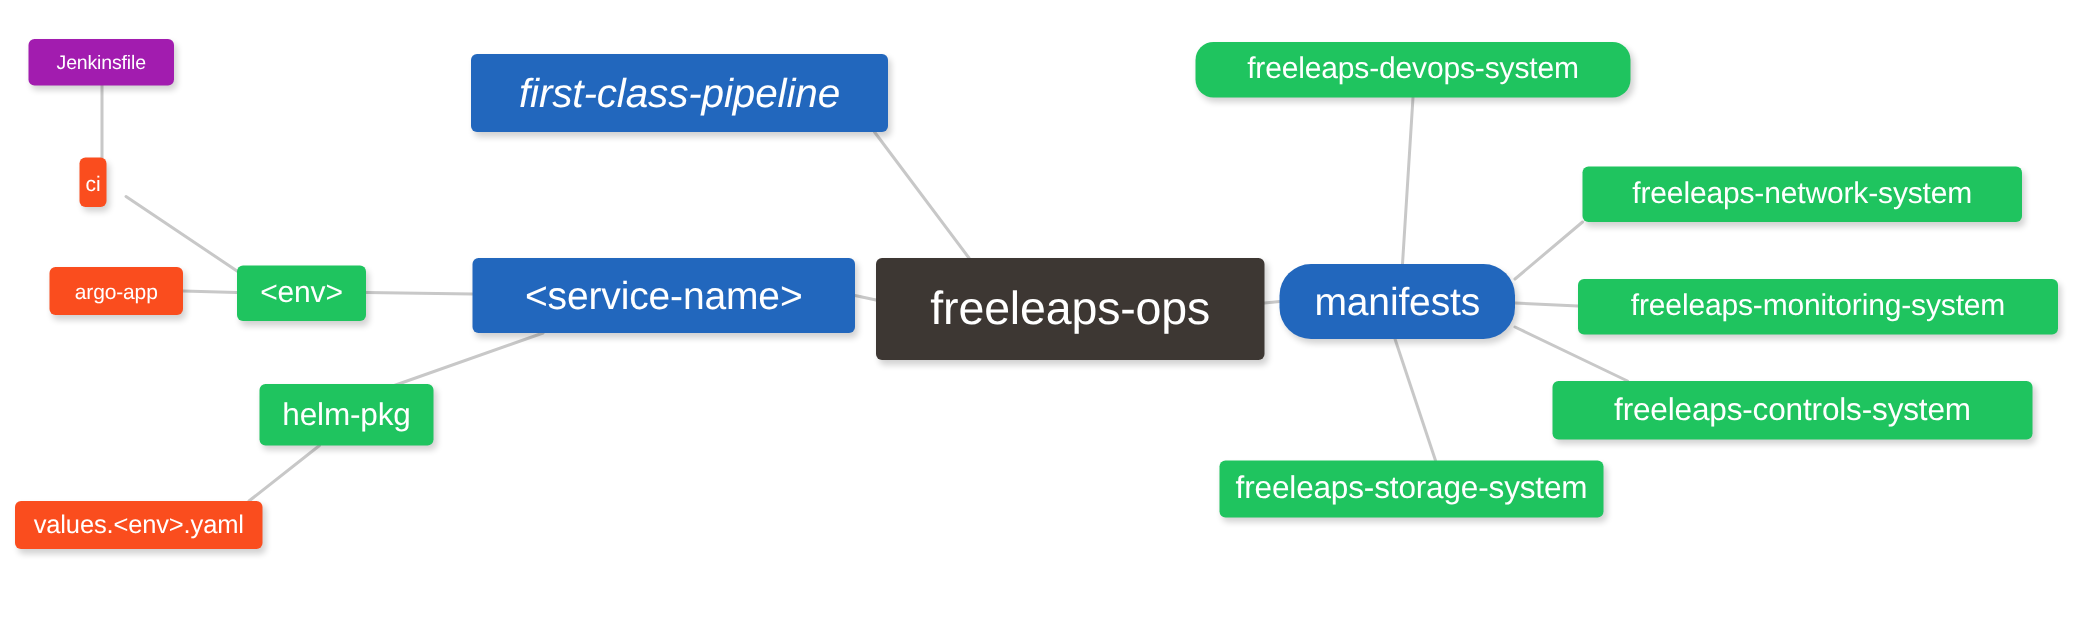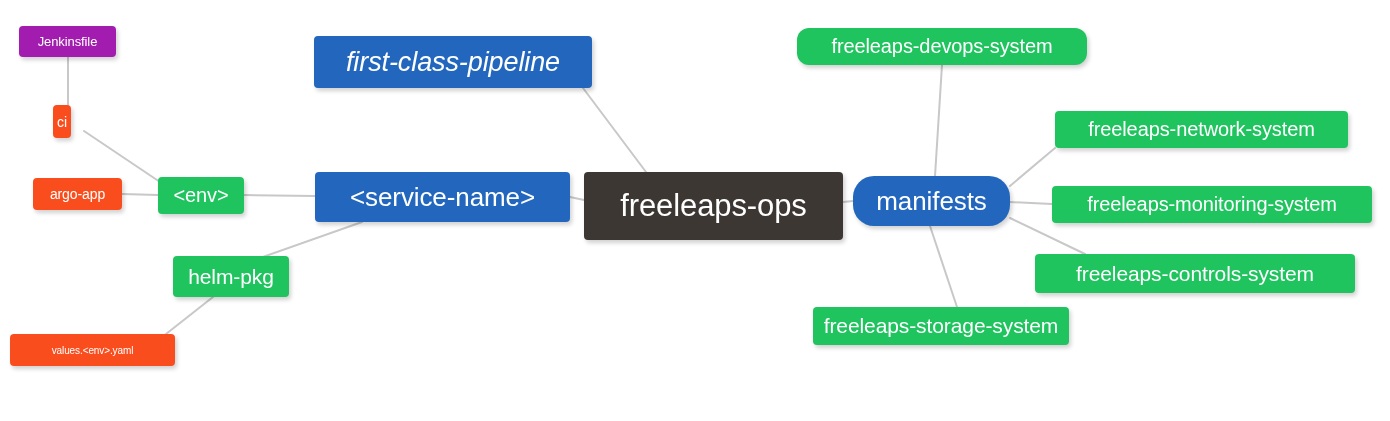--- a/index.html
+++ b/index.html
@@ -61,21 +61,21 @@
       <line x1="1010" y1="202" x2="1052" y2="204" stroke="#c8c8c8" stroke-width="2" stroke-linecap="round"></line>
       <line x1="1010" y1="218" x2="1085" y2="254" stroke="#c8c8c8" stroke-width="2" stroke-linecap="round"></line>
       <line x1="930" y1="226" x2="957" y2="307" stroke="#c8c8c8" stroke-width="2" stroke-linecap="round"></line>
     </svg>
   <div id="node-layer">
       <div class="node node-orange" style="left: 19px; top: 26px; width: 97px; height: 31px; font-size: 13px;">Jenkinsfile</div>
       <div class="node node-red" style="left: 53px; top: 105px; width: 18px; height: 33px; font-size: 14px;">ci</div>
       <div class="node node-red" style="left: 33px; top: 178px; width: 89px; height: 32px; font-size: 14px;">argo-app</div>
       <div class="node node-green" style="left: 158px; top: 177px; width: 86px; height: 37px; font-size: 20px;">&lt;env&gt;</div>
       <div class="node node-green" style="left: 149px; top: 256px; width: 116px; height: 41px; font-size: 21px; margin-left: 24px;">helm-pkg</div>
-      <div class="node node-red" style="left: 10px; top: 334px; width: 165px; height: 32px; font-size: 10px;">values.&lt;env&gt;.yaml</div>
+      <div class="node node-red" style="left: 10px; top: 334px; width: 165px; height: 32px; font-size: 17px;">values.&lt;env&gt;.yaml</div>
       <div class="node node-blue" style="left: 314px; top: 36px; width: 278px; height: 52px; font-size: 27px; font-style: italic;">first-class-pipeline</div>
       <div class="node node-blue" style="left: 315px; top: 172px; width: 255px; height: 50px; font-size: 26px;">&lt;service-name&gt;</div>
       <div class="node node-root" style="left: 584px; top: 172px; width: 259px; height: 68px; font-size: 31px;">freeleaps-ops</div>
       <div class="node node-blue" style="left: 853px; top: 176px; width: 157px; height: 50px; font-size: 26px; border-radius: 21px;">manifests</div>
       <div class="node node-green" style="left: 797px; top: 28px; width: 290px; height: 37px; font-size: 20px; border-radius: 12px;">freeleaps-devops-system</div>
       <div class="node node-green" style="left: 1055px; top: 111px; width: 293px; height: 37px; font-size: 20px;">freeleaps-network-system</div>
       <div class="node node-green" style="left: 1052px; top: 186px; width: 320px; height: 37px; font-size: 20px;">freeleaps-monitoring-system</div>
       <div class="node node-green" style="left: 1035px; top: 254px; width: 320px; height: 39px; font-size: 21px;">freeleaps-controls-system</div>
       <div class="node node-green" style="left: 813px; top: 307px; width: 256px; height: 38px; font-size: 21px;">freeleaps-storage-system</div>
     </div>

